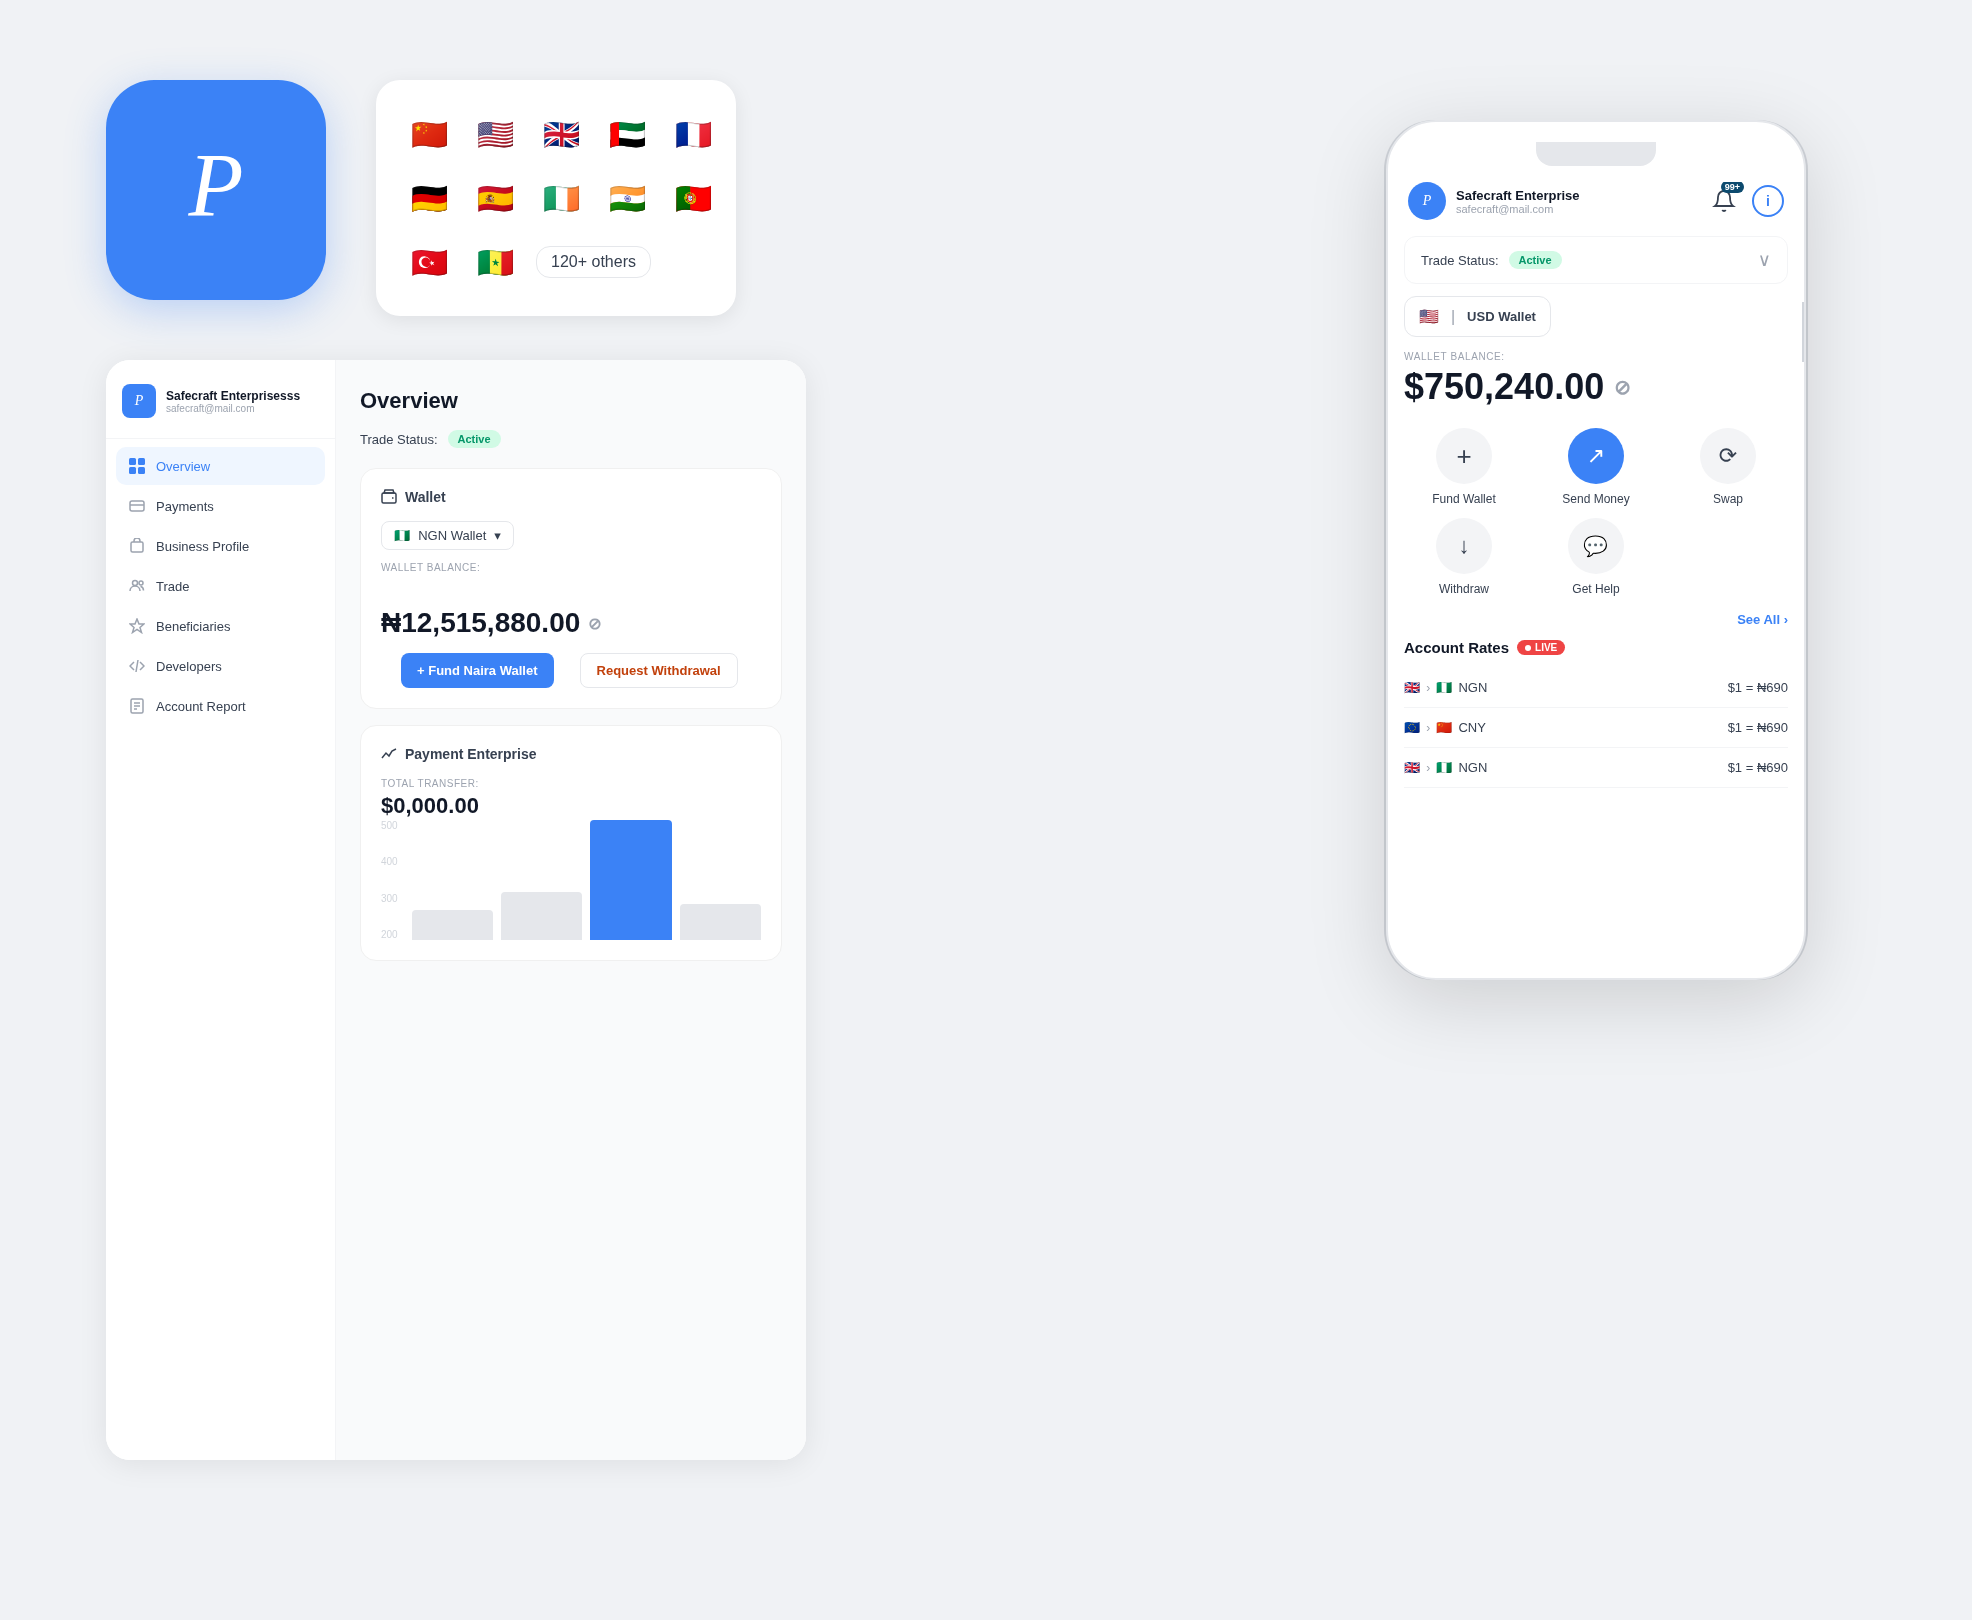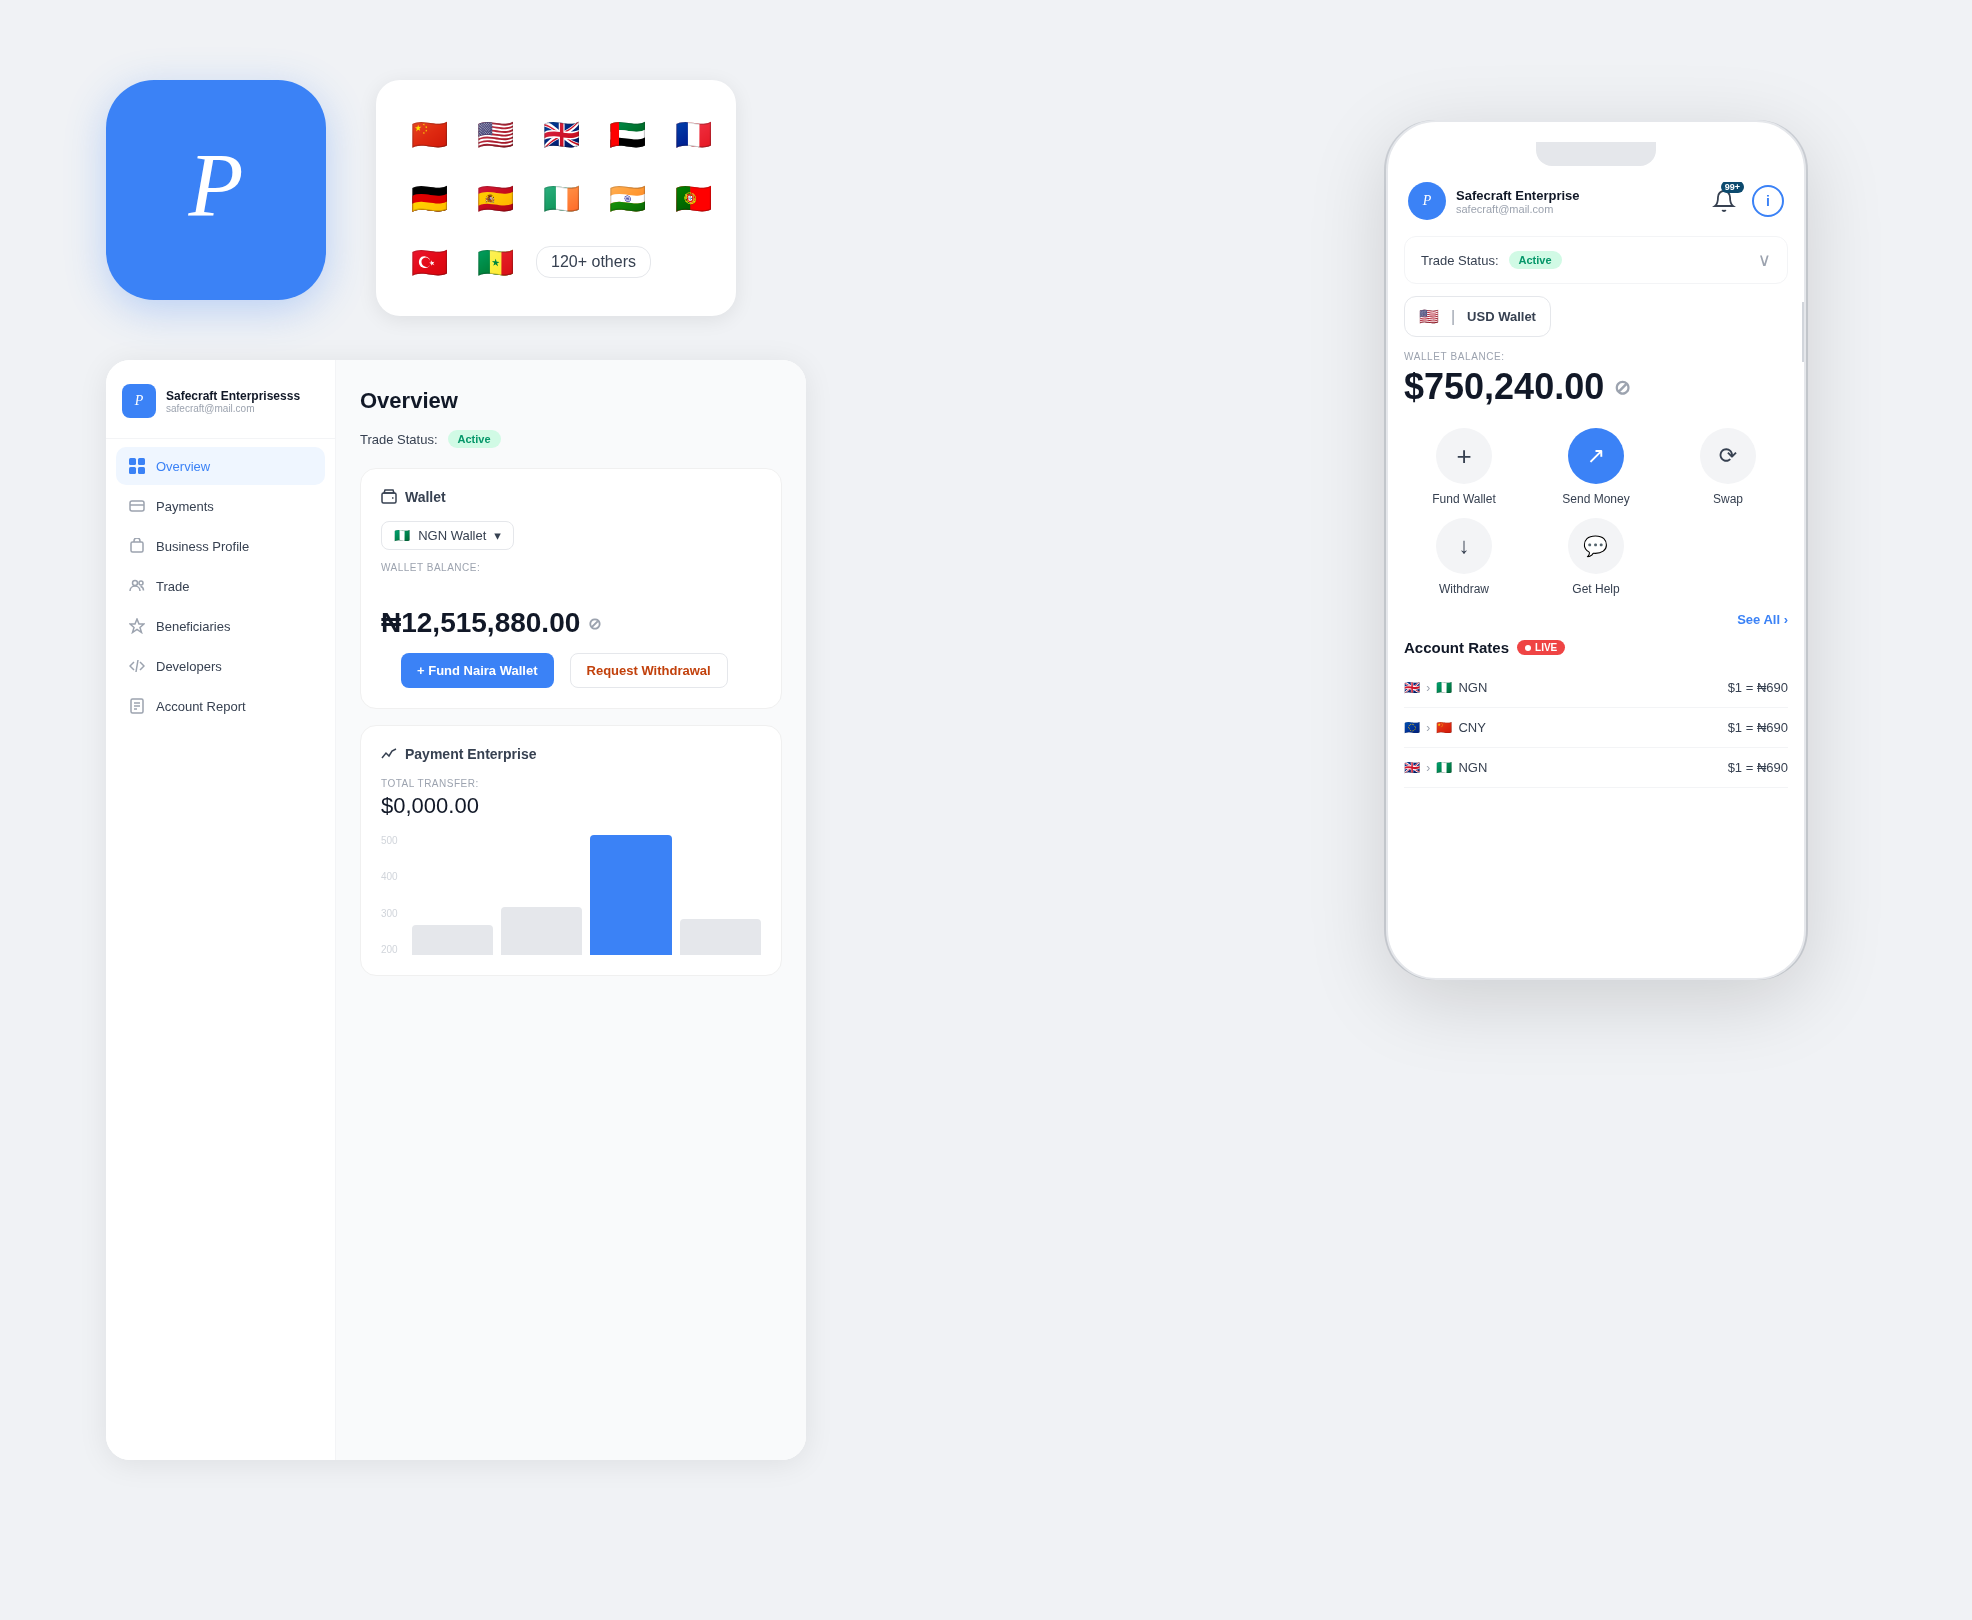--- a/index.html
+++ b/index.html
@@ -274,21 +274,21 @@
       gap: 8px;
       margin-top: 34px;
     }
     .balance-eye {
       color: #9ca3af;
       font-size: 16px;
       cursor: pointer;
     }
     .wallet-actions {
       display: flex;
-      gap: 16px;
+      gap: 26px;
       padding-left: 20px;
     }
     .btn-primary {
       background: #3B82F6;
       color: white;
       border: none;
       border-radius: 8px;
       padding: 9px 16px;
       font-size: 13px;
       font-weight: 600;
@@ -311,23 +311,23 @@
     
     .analytics-total-label {
       font-size: 10px;
       color: #9ca3af;
       text-transform: uppercase;
       letter-spacing: 0.05em;
       margin-bottom: 4px;
     }
     .analytics-total {
       font-size: 22px;
-      font-weight: 400;
+      font-weight: 700;
       color: #111827;
-      margin-bottom: 16px;
+      margin-bottom: 1px;
     }
     .chart-container {
       height: 120px;
       display: flex;
       align-items: flex-end;
       gap: 6px;
       position: relative;
     }
     .chart-y-labels {
       display: flex;

